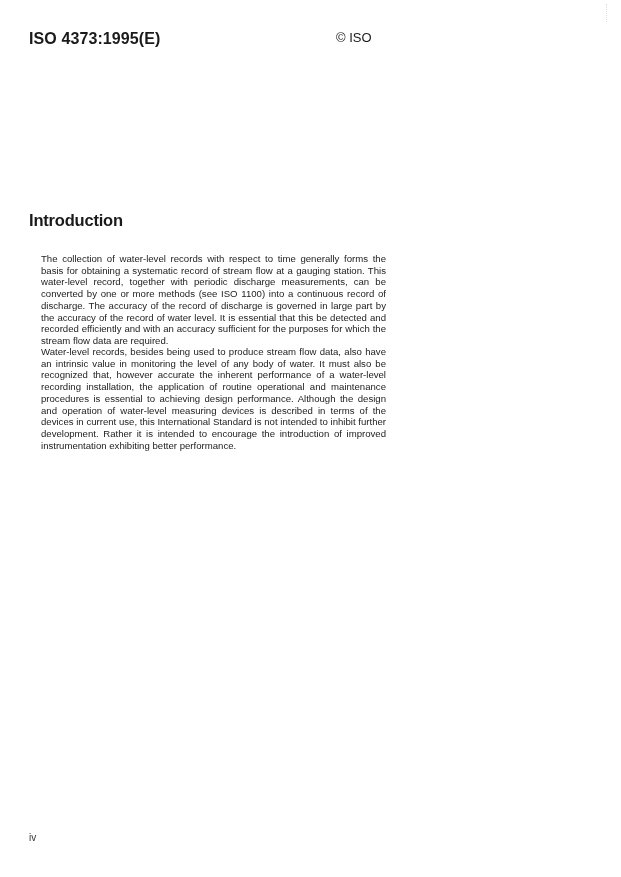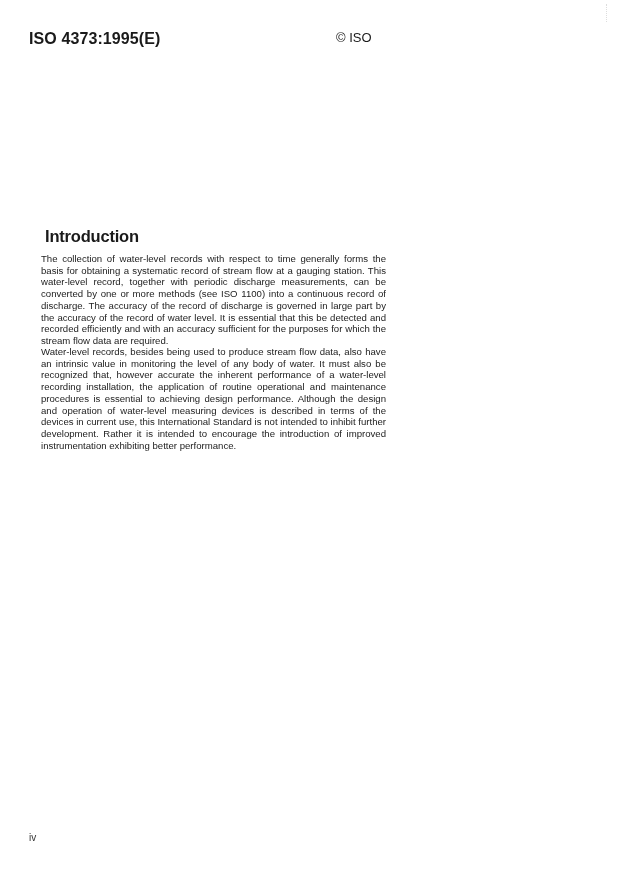--- a/index.html
+++ b/index.html
@@ -1,20 +1,20 @@
 <!DOCTYPE html>
 <html><head>
 <meta charset="utf-8">
 <style>
   html, body { margin: 0; padding: 0; background: #ffffff; }
   body { width: 621px; height: 877px; position: relative; overflow: hidden;
          font-family: "Liberation Sans", sans-serif; color: #1a1a1a; }
   .header-left { position: absolute; left: 29px; top: 30px; font-size: 16px; font-weight: bold; letter-spacing: 0.1px; text-align: right; }
   .header-right { position: absolute; left: 336px; top: 30px; font-size: 13px; }
-  .title { position: absolute; left: 29px; top: 211px; font-size: 16.5px; font-weight: bold; margin: 16px; letter-spacing: -0.2px; }
+  .title { position: absolute; left: 29px; top: 211px; font-size: 16.5px; font-weight: bold; margin: 0; letter-spacing: -0.2px; }
   .body { position: absolute; left: 29px; width: 345px; font-size: 9.6px; line-height: 11.7px; text-align: justify; color: #222; margin: 12px; }
   .p1 { top: 241px; }
   .p2 { top: 334px; }
   .footer { position: absolute; left: 29px; top: 832px; font-size: 10px; color: #333; text-align: center; }
   .corner { position: absolute; right: 12px; top: 4px; width: 2px; height: 18px; border-left: 1px dotted #ddd; }
 </style>
 </head>
 <body>
 
 <div class="corner"></div>

